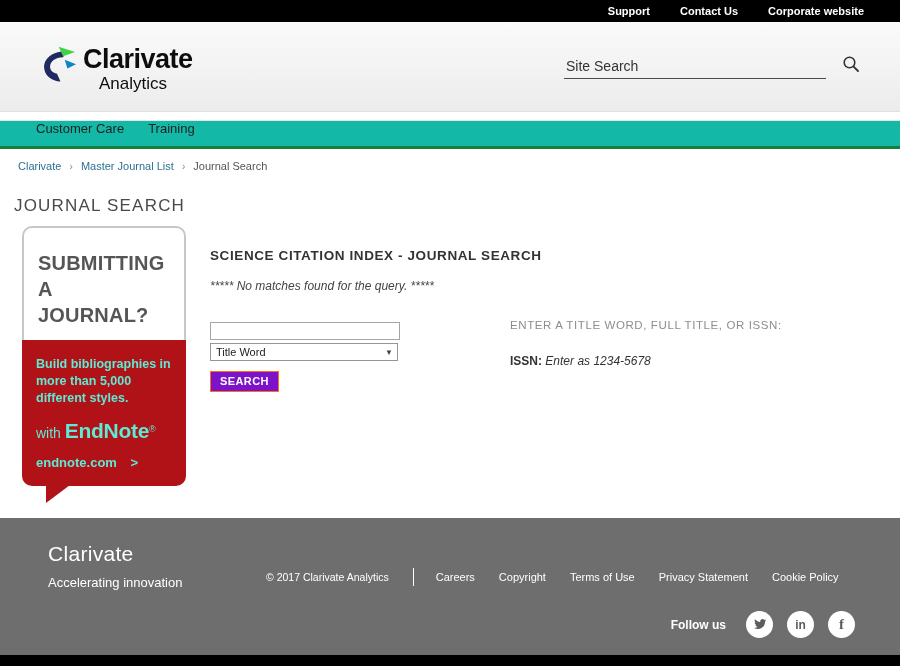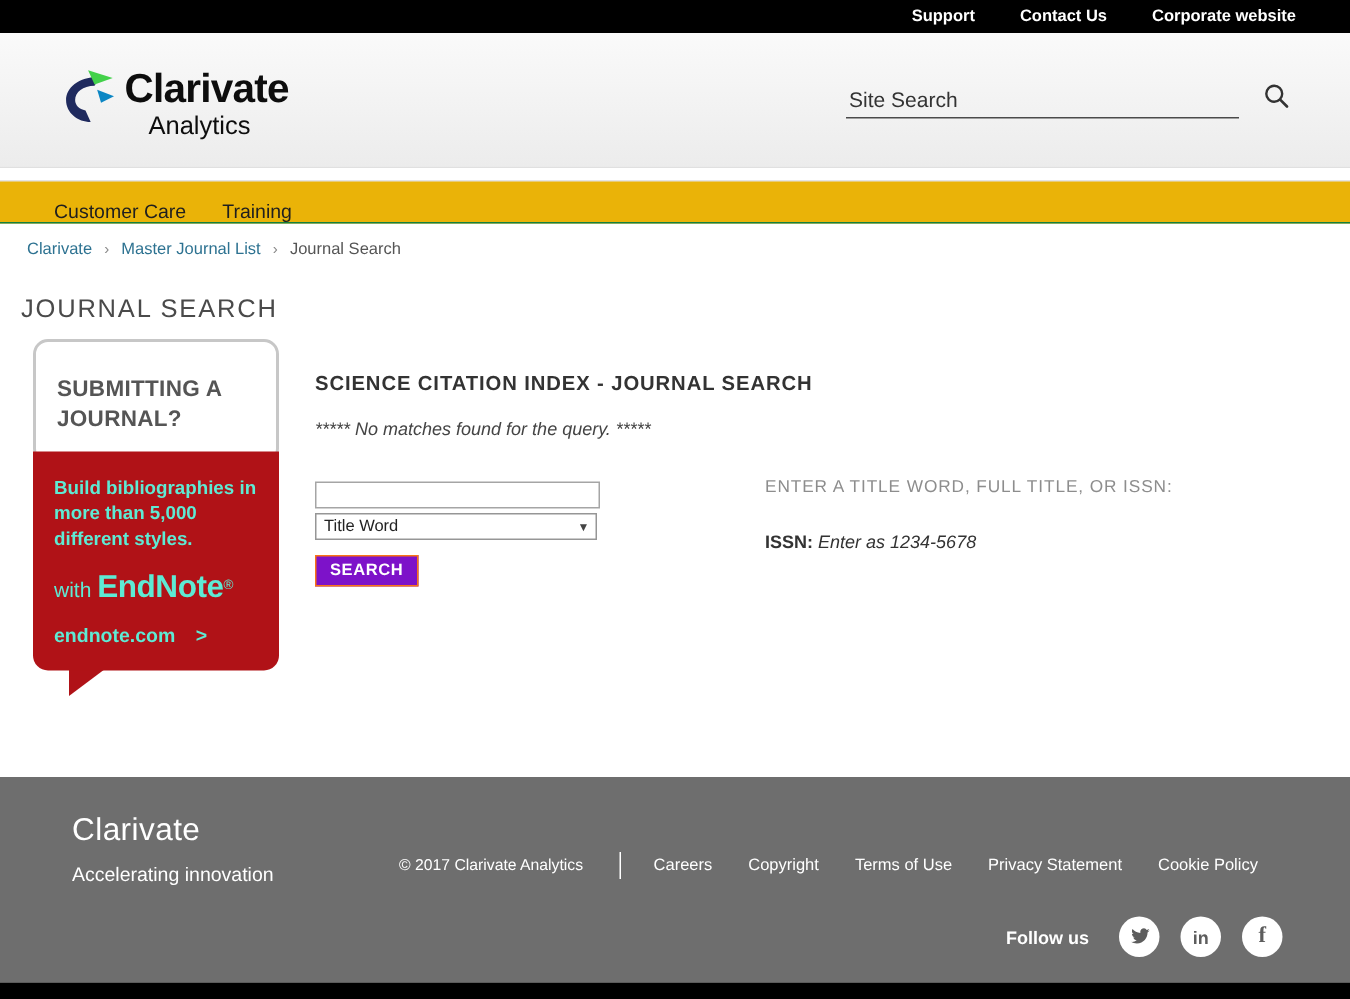--- a/index.html
+++ b/index.html
@@ -31,23 +31,23 @@
   .site-search input {
     width:262px; border:none; border-bottom:1px solid #4a4a4a; background:transparent;
     font-size:14px; padding:4px 2px; color:#222; outline:none;
     font-family:"Liberation Sans", sans-serif;
   }
   .site-search input::placeholder { color:#333; opacity:1; }
   .mag-btn { background:none; border:none; cursor:pointer; padding:0 0 3px 0; }
 
   
   .mainnav {
-    margin-top:8px; height:29px; background:#eab308;
-    border-top:1px solid #e4e4e4; border-bottom:1px solid #15803d;
-    display:flex; align-items:flex-end; gap:24px; padding-left:36px;
+    margin-top:8px; height:29px; background:#14b8a6;
+    border-top:1px solid #e4e4e4; border-bottom:3px solid #15803d;
+    display:flex; align-items:flex-start; gap:24px; padding-left:36px;
   }
   .mainnav a { font-size:13px; color:#1f1f1f; }
 
   
   .breadcrumb { padding:11px 0 0 18px; font-size:11px; color:#666; }
   .breadcrumb a { color:#2d7291; }
   .breadcrumb .sep { margin:0 5px; color:#8a8a8a; font-size:10px; }
   .breadcrumb .current { color:#555; }
 
   
@@ -59,21 +59,21 @@
   
   .content { display:flex; padding:10px 0 0 22px; }
 
   
   .promo { width:164px; flex:none; position:relative; }
   .promo-top {
     background:#fff; border:2px solid #c7c7c7; border-radius:10px;
     padding:22px 10px 18px 14px; position:relative; z-index:1;
   }
   .promo-headline {
-    font-size:15px; font-weight:bold; color:#555;
+    font-size:20px; font-weight:bold; color:#555;
     line-height:1.3; letter-spacing:0.2px; max-width:118px;
   }
   .promo-red {
     background:var(--promo_red,#b01217); color:#5eead4; margin-top:-8px;
     border-radius:0 0 10px 10px; padding:16px 12px 16px 14px;
     position:relative; z-index:2;
   }
   .promo-body { font-size:12.5px; font-weight:bold; line-height:1.35; margin-bottom:12px; }
   .promo-endnote { margin-bottom:12px; font-size:14px; }
   .promo-endnote .endnote { font-size:21px; font-weight:bold; letter-spacing:-0.3px; }

